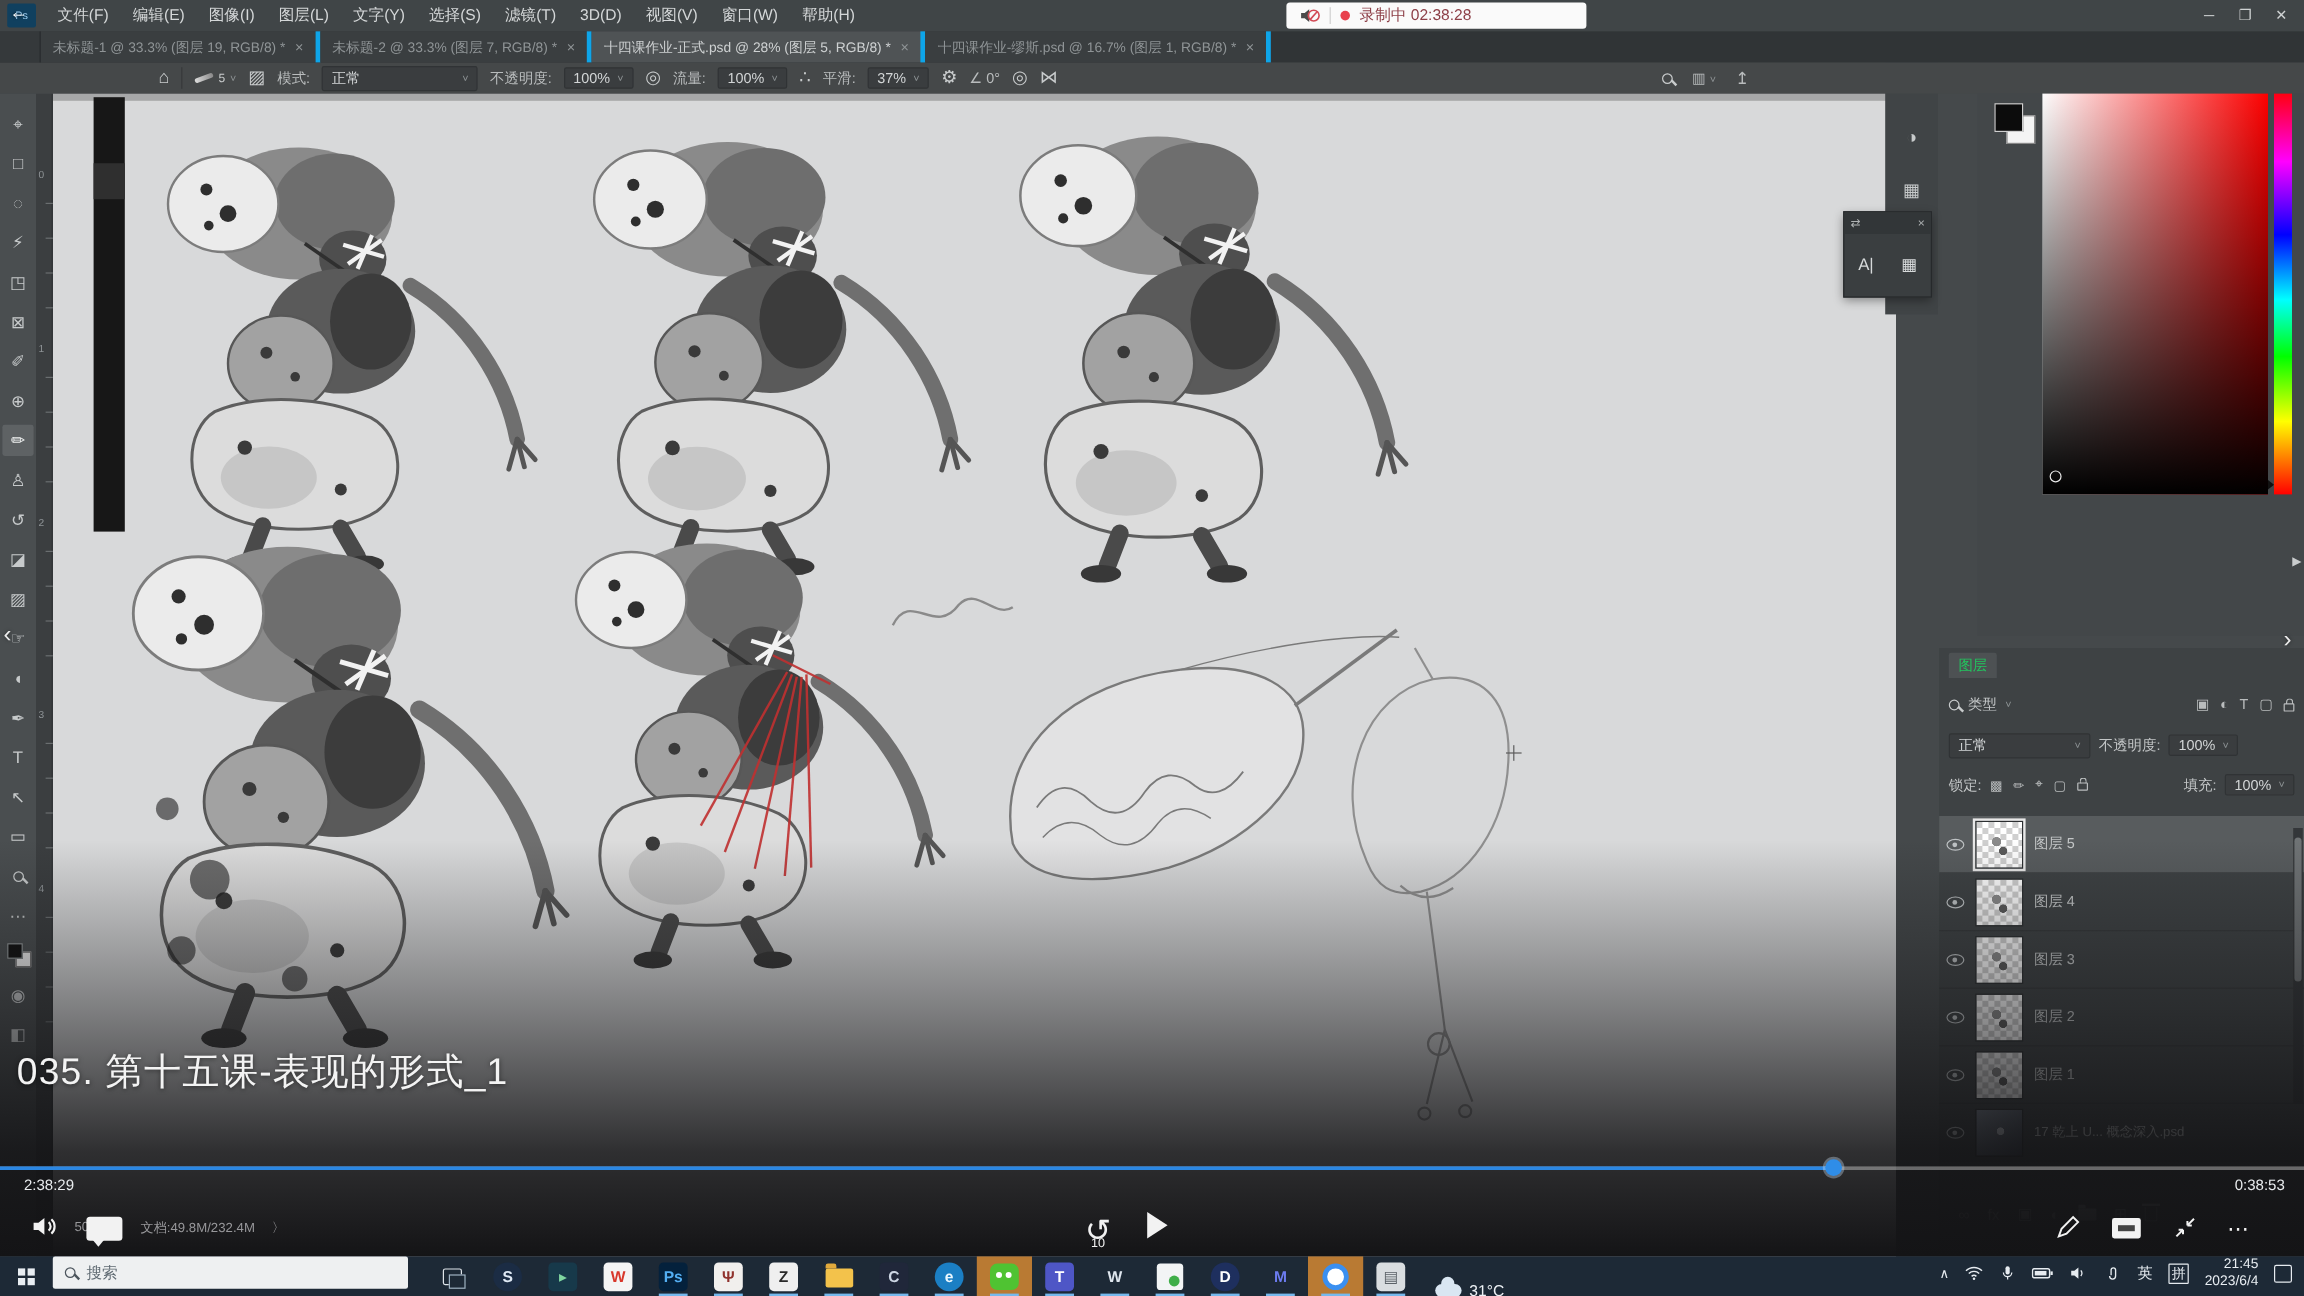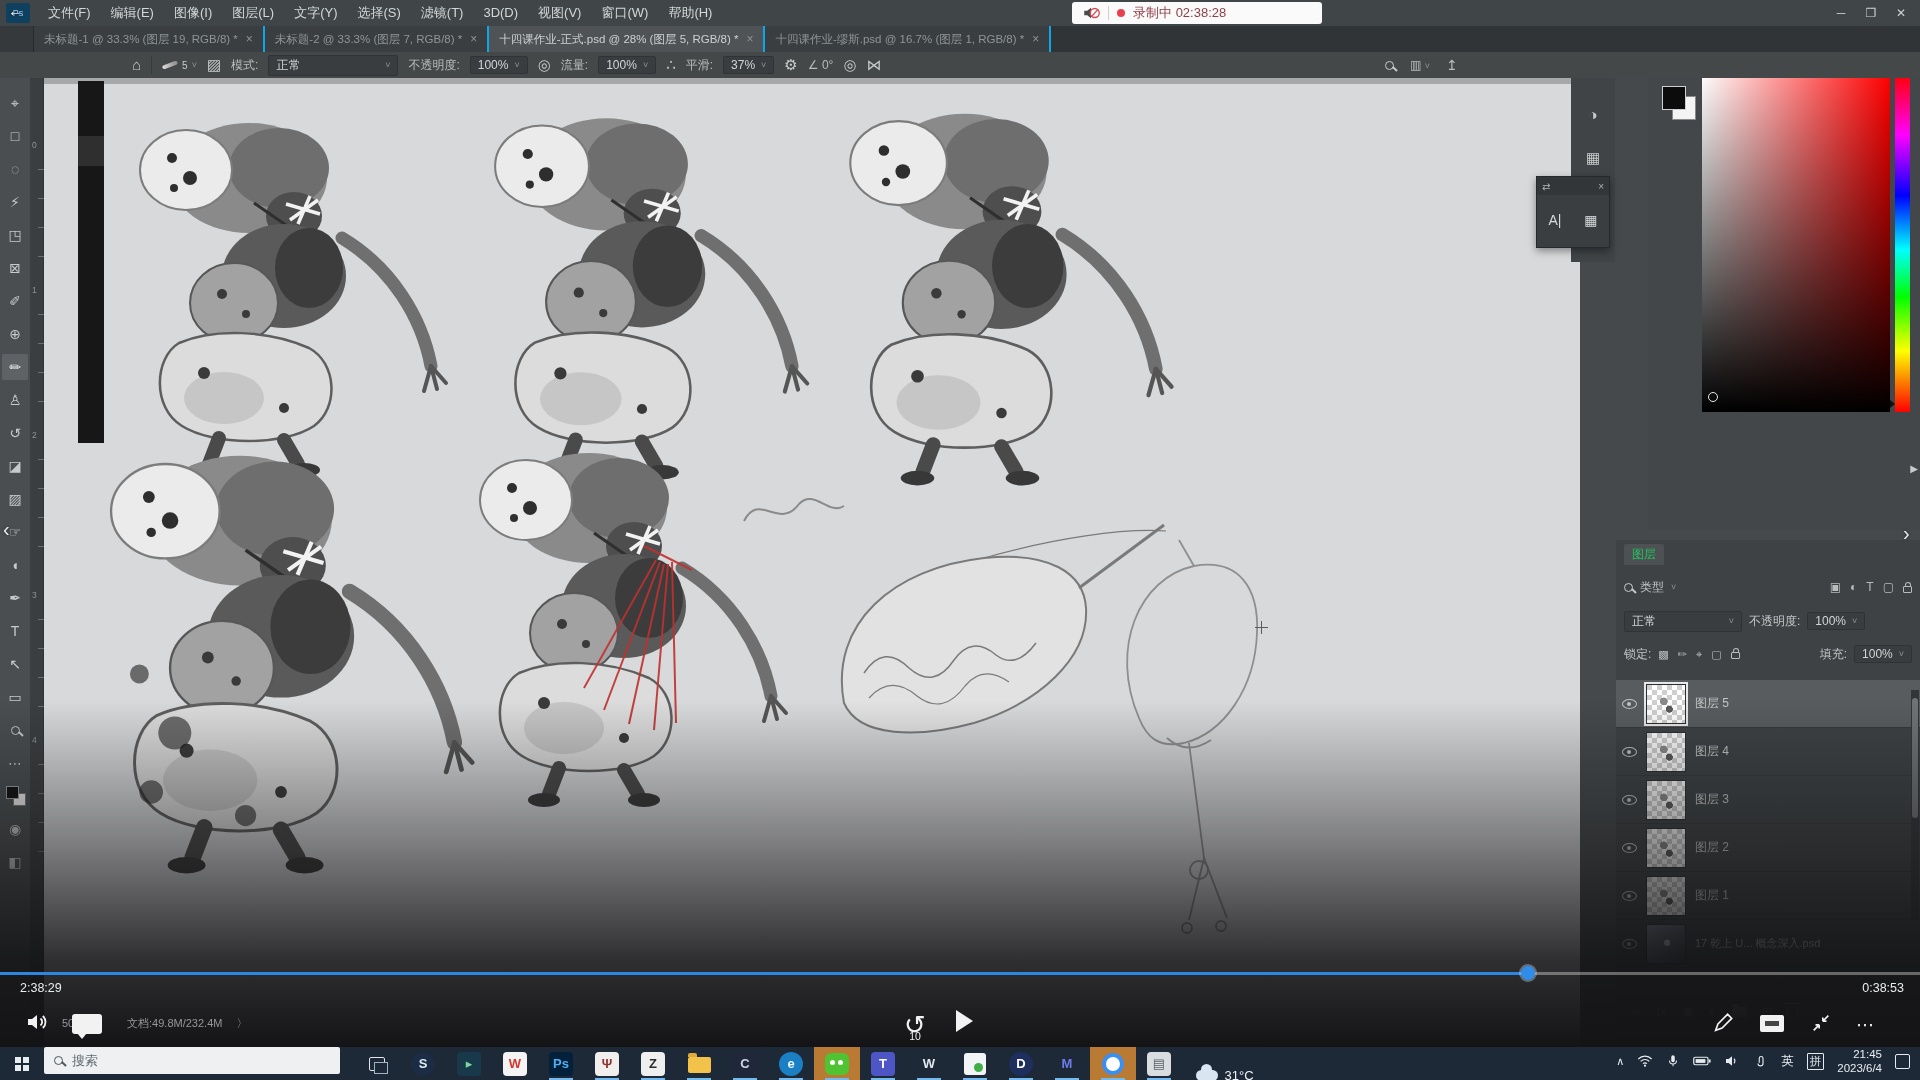--- a/index.html
+++ b/index.html
@@ -15,21 +15,21 @@
   .rec-pill .divider{width:1px;height:14px;background:#d0d0d0;}
   .rec-dot{width:8px;height:8px;border-radius:50%;background:#e8414d;}
   .rec-text{color:#8d3f47;font-size:13px;white-space:nowrap;}
   .muted-spk{position:relative;width:18px;height:16px;}
   .win-controls{position:absolute;right:4px;top:0;display:flex;}
   .win-controls span{width:30px;text-align:center;color:#cfd2d3;font-size:12px;line-height:26px;}
 
   
   .tab-bar{position:absolute;left:0;top:26px;width:1920px;height:26px;background:#303436;display:flex;align-items:stretch;z-index:29;}
   .tab-stub{width:34px;border-right:1px solid #262a2c;background:#35393b;}
-  .tab{display:flex;align-items:center;gap:8px;padding:0 10px;font-size:11.5px;color:#8f9496;background:#3a3e40;border-right:2px solid #0ea5e9;white-space:nowrap;}
+  .tab{display:flex;align-items:center;gap:8px;padding:0 10px;font-size:11.5px;color:#8f9496;background:#3a3e40;border-right:4px solid #0ea5e9;white-space:nowrap;}
   .tab.active{background:#4f5355;color:#ced1d2;}
   .tab .tab-close{color:#8f9496;font-size:12px;}
 
   
   .options-bar{position:absolute;left:0;top:52px;width:1920px;height:26px;background:#454849;display:flex;align-items:center;gap:10px;padding-left:132px;color:#b9bcbd;font-size:12px;z-index:28;}
   .vsep{width:1px;height:18px;background:#37393b;}
   .opt-icon{color:#c9cccd;font-size:15px;line-height:22px;}
   .well{display:inline-flex;align-items:center;gap:6px;background:#3a3d3f;border:1px solid #303335;border-radius:2px;padding:1px 7px;color:#d2d5d6;min-width:34px;}
   .caret{color:#8f9496;font-size:9px;}
   .brush-chip{display:flex;align-items:center;gap:4px;}
@@ -105,21 +105,21 @@
   .lp-footer{position:absolute;left:0;top:464px;width:304px;display:flex;align-items:center;gap:15px;padding:0 16px;color:#9a9ea0;font-size:13px;opacity:.75;}
   .i-folder-s{width:15px;height:10px;background:#9a9ea0;border-radius:1px;position:relative;}
   .i-folder-s::before{content:"";position:absolute;left:0;top:-3px;width:6px;height:3px;background:#9a9ea0;border-radius:1px 1px 0 0;}
   .i-trash{width:11px;height:12px;border:1.5px solid #9a9ea0;border-top:none;border-radius:0 0 2px 2px;position:relative;}
   .i-trash::before{content:"";position:absolute;left:-3px;top:-3px;width:15px;height:1.5px;background:#9a9ea0;}
 
   
   .fade-overlay{position:absolute;left:0;top:700px;width:1920px;height:347px;z-index:40;pointer-events:none;
      background:linear-gradient(180deg,rgba(20,20,22,0) 0%,rgba(20,20,22,.45) 40%,rgba(17,17,19,.85) 75%,#141416 100%);}
   .status-bar{position:absolute;left:0;top:1012px;height:22px;z-index:41;display:flex;align-items:center;gap:14px;color:#97979a;font-size:11px;padding-left:62px;}
-  .status-bar .doc{margin-left:29px;}
+  .status-bar .doc{margin-left:19px;}
 
   
   .vp-title{position:absolute;left:14px;top:872px;color:#f3f3f3;font-size:31px;z-index:42;text-shadow:0 1px 4px rgba(0,0,0,.55);letter-spacing:1px;}
   .vp-progress{position:absolute;left:0;top:964px;width:1920px;height:18px;z-index:43;}
   .vp-track{position:absolute;left:0;top:8px;width:100%;height:3px;background:rgba(255,255,255,.35);}
   .vp-fill{position:absolute;left:0;top:8px;height:3px;background:#2b87e3;}
   .vp-knob{position:absolute;top:2px;width:14px;height:14px;border-radius:50%;background:#2f8de8;box-shadow:0 0 0 2px rgba(210,230,250,.35);}
   .vp-times{position:absolute;left:0;top:981px;width:1920px;z-index:43;color:#e9ecee;font-size:12.5px;}
   .vp-times .cur{position:absolute;left:20px;}
   .vp-times .rem{position:absolute;right:16px;}
@@ -548,20 +548,21 @@
   </div>
 
   <div class="fade-overlay"></div>
 
   <div class="status-bar">
     <span>50%</span>
     <span class="doc">文档:49.8M/232.4M</span>
     <span>〉</span>
   </div>
 
+  <div class="vp-title">035. 第十五课-表现的形式_1</div>
 
   <div class="vp-progress">
     <div class="vp-track"></div>
     <div class="vp-fill" id="vpfill" style="width: 79.6%; background: rgb(43, 135, 227);"></div>
     <div class="vp-knob" id="vpknob" style="left: calc(79.6% - 7px);"></div>
   </div>
   <div class="vp-times">
     <span class="cur">2:38:29</span>
     <span class="rem">0:38:53</span>
   </div>

